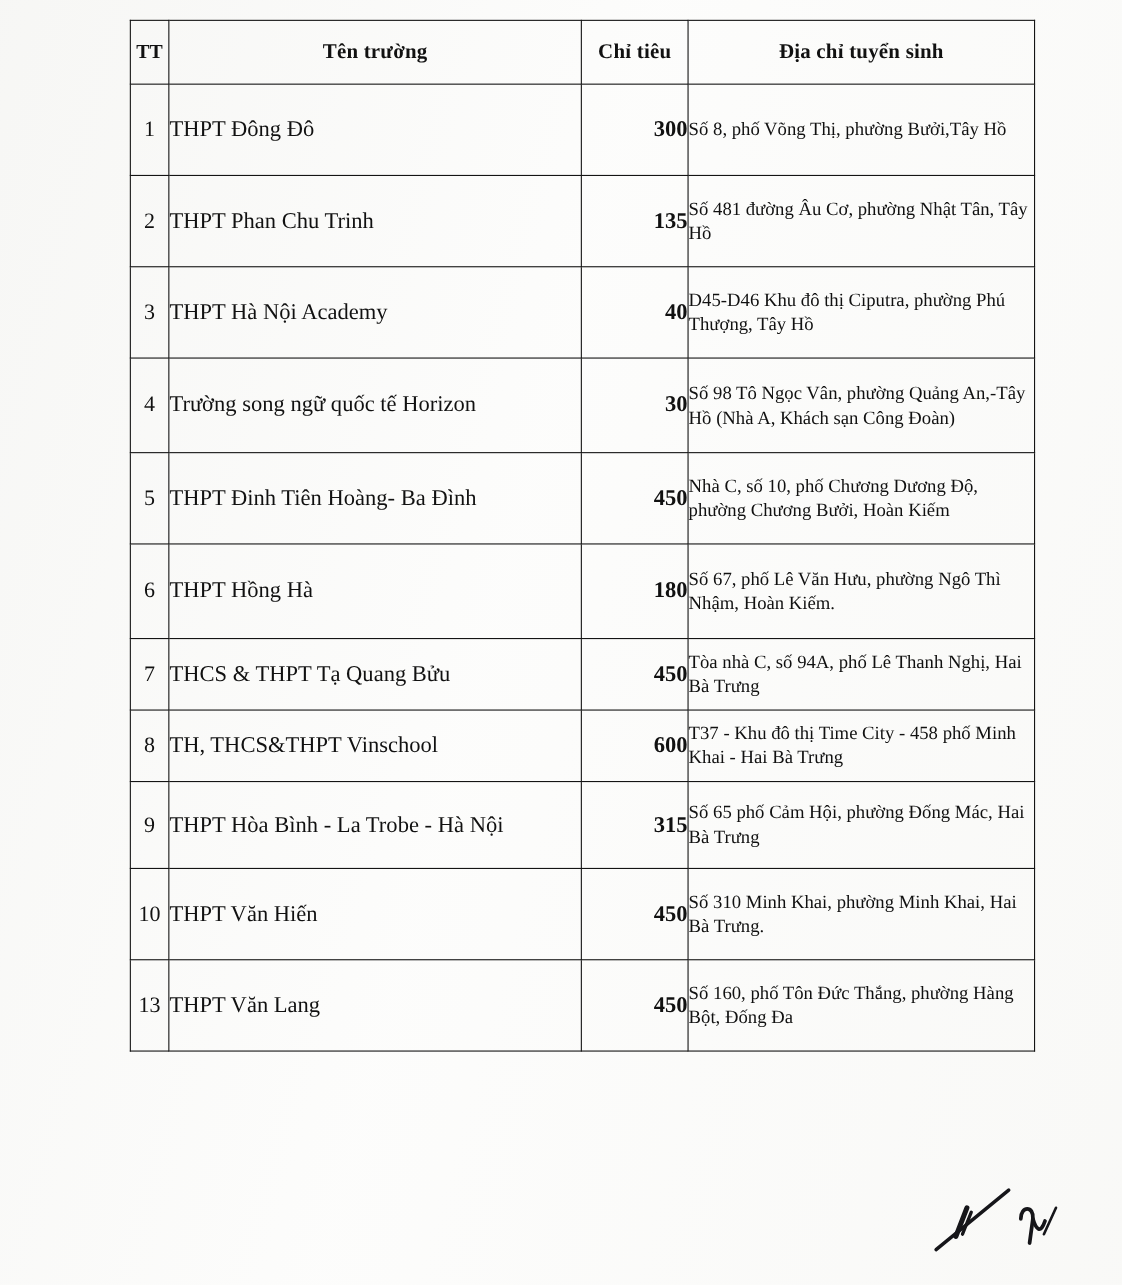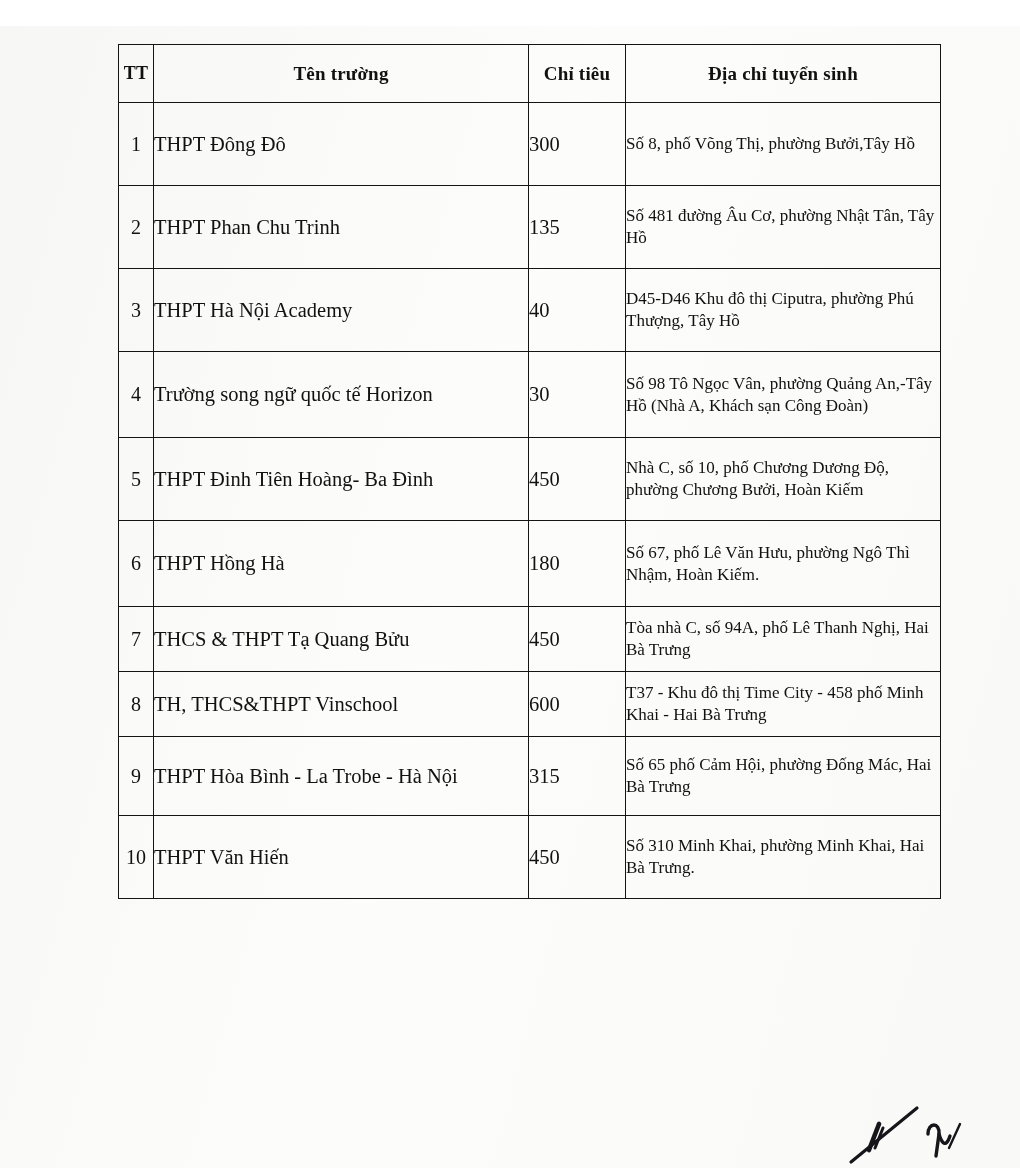--- a/index.html
+++ b/index.html
@@ -16,21 +16,20 @@
     overflow: hidden;
   }
 
   
   .page {
     position: absolute;
     inset: 0;
     background:
       linear-gradient(105deg, rgba(246,246,244,0.9) 0%, rgba(252,252,251,0.55) 45%, rgba(248,248,246,0.85) 100%),
       #fdfdfc;
-    margin-top: 26px;
   }
 
   .table-wrap {
     position: absolute;
     left: 118px;
     top: 18px;
     width: 822px;
   }
 
   table.roster {
@@ -66,23 +65,25 @@
     font-size: 20px;
     line-height: 1.15;
   }
   td.name {
     font-size: 20.5px;
     line-height: 1.2;
     padding-left: 9px;
     padding-right: 4px;
   }
   td.quota {
+    text-align: right;
     font-size: 20.5px;
     padding-right: 12px;
     line-height: 1.2;
+    font-weight: bold;
   }
   td.address {
     font-size: 17px;
     line-height: 1.28;
     padding-left: 8px;
     padding-right: 5px;
     vertical-align: middle;
   }
 
   
@@ -184,20 +185,26 @@
             <td class="name">THPT Hòa Bình - La Trobe - Hà Nội</td>
             <td class="quota">315</td>
             <td class="address">Số 65 phố Cảm Hội, phường Đống Mác, Hai Bà Trưng</td>
           </tr>
           <tr class="r-tall">
             <td class="tt">10</td>
             <td class="name">THPT Văn Hiến</td>
             <td class="quota">450</td>
             <td class="address">Số 310 Minh Khai, phường Minh Khai, Hai Bà Trưng.</td>
           </tr>
+          <tr class="r-tall">
+            <td class="tt">13</td>
+            <td class="name">THPT Văn Lang</td>
+            <td class="quota">450</td>
+            <td class="address">Số 160, phố Tôn Đức Thắng, phường Hàng Bột, Đống Đa</td>
+          </tr>
         </tbody>
     </table>
   </div>
 
   <svg class="ink ink-slash" viewBox="0 0 80 62">
     <path d="M6 58 L72 4" stroke="#16161a" stroke-width="3.2" fill="none" stroke-linecap="round"></path>
     <path d="M24 46 L34 20" stroke="#16161a" stroke-width="4.6" fill="none" stroke-linecap="round"></path>
     <path d="M30 44 L38 24" stroke="#16161a" stroke-width="3" fill="none" stroke-linecap="round"></path>
   </svg>
 

